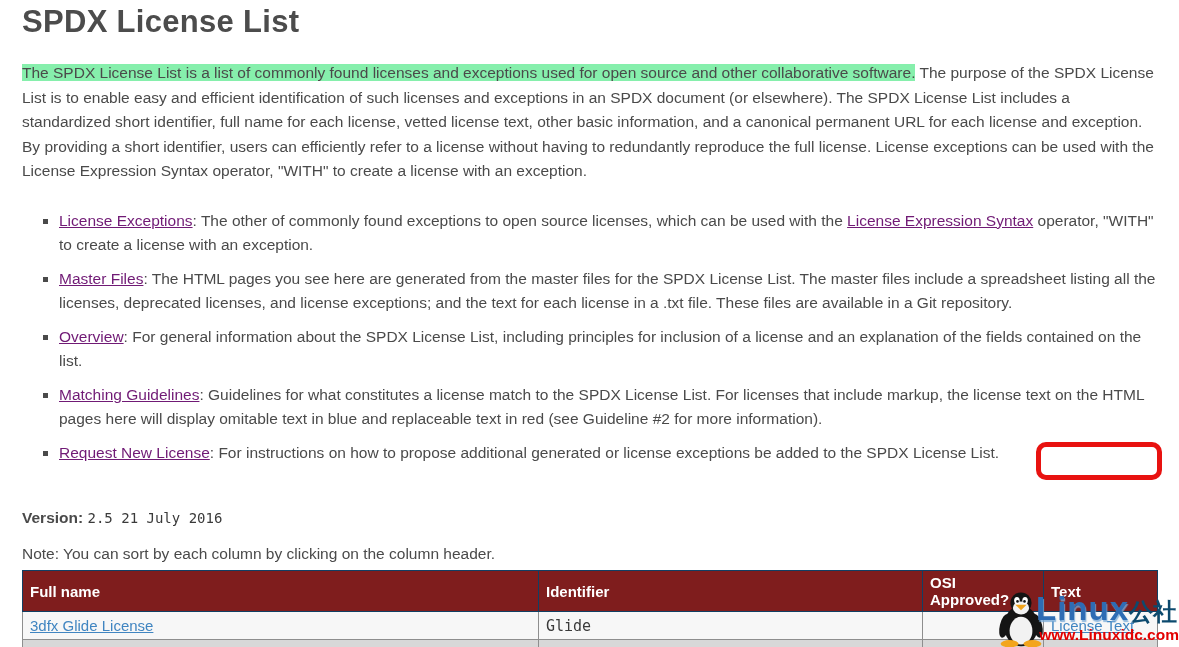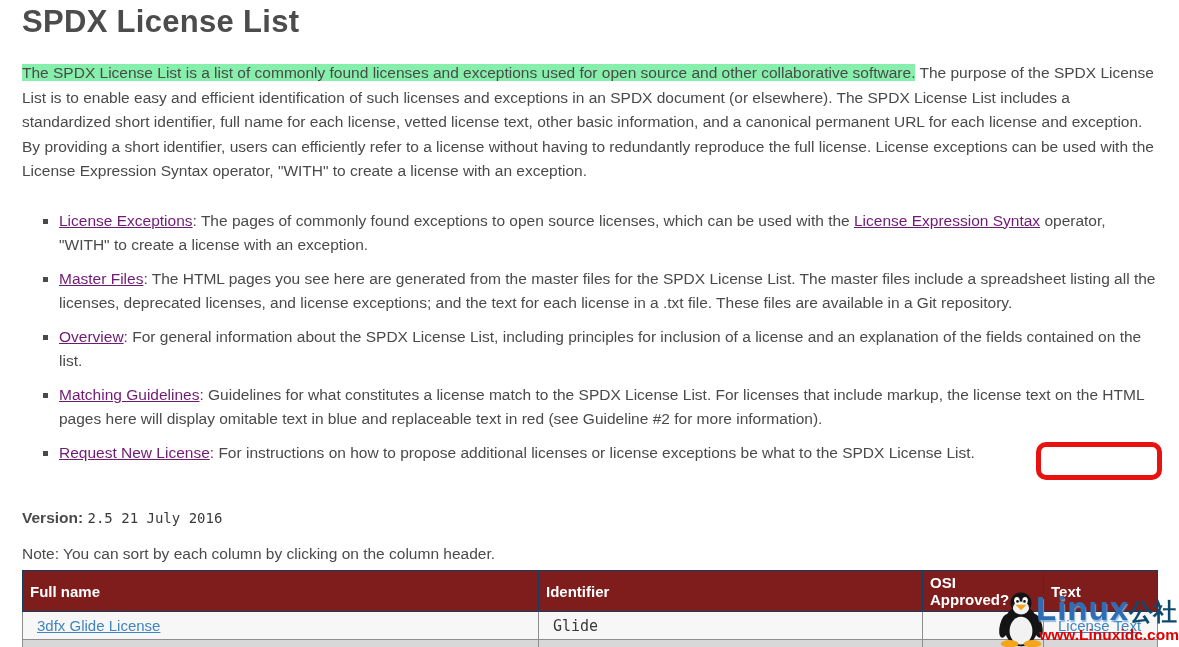--- a/index.html
+++ b/index.html
@@ -18,21 +18,21 @@
   a.blink{color:#701a75;font-weight:normal;text-decoration:underline;}
   .version-line{margin-top:44px;font-size:15.5px;}
   .version-line .vlabel{font-weight:bold;}
   .mono{font-family:"DejaVu Sans Mono","Liberation Mono",monospace;font-size:14px;color:#3a3a3a;}
   .note-line{margin:18px 0 7px;font-size:15.5px;}
   table.lic{border-collapse:collapse;table-layout:fixed;width:1135px;}
   table.lic th{
     background:#7f1d1d;color:#ffffff;text-align:left;font-size:15px;
     padding:3px 7px;border:1px solid #113f63;height:17px;font-weight:bold;cursor:pointer;
   }
-  table.lic td{border:1px solid #8e8e8e;padding:4px 14px;font-size:15px;height:19px;overflow:hidden;white-space:nowrap;}
+  table.lic td{border:1px solid #8e8e8e;padding:4px 7px;font-size:15px;height:19px;overflow:hidden;white-space:nowrap;}
   tr.odd td{background:#f7f7f7;}
   tr.even td{background:#d8d8d8;}
   a.tlink{color:#4085c1;text-decoration:underline;font-weight:normal;}
   .red-annotation{
     position:absolute;left:1036px;top:442px;width:116px;height:28px;
     border:5px solid #e81210;border-radius:10px;z-index:6;pointer-events:none;
   }
   .tux{position:absolute;left:996px;top:590px;z-index:7;}
   .wm-text{position:absolute;left:1036px;top:592px;z-index:7;width:143px;text-align:left;line-height:1;}
   .wm-brand{font-size:33px;font-weight:bold;color:#2e6cb4;text-shadow:1px 2px 1px rgba(120,170,215,.8);letter-spacing:1px;text-align:center;}
@@ -42,25 +42,25 @@
 </head>
 <body>
 
 <div class="content">
 
   <h1>SPDX License List</h1>
 
   <p class="intro"><span class="hl">The SPDX License List is a list of commonly found licenses and exceptions used for open source and other collaborative software.</span><span> The purpose of the SPDX License List is to enable easy and efficient identification of such licenses and exceptions in an SPDX document (or elsewhere). The SPDX License List includes a standardized short identifier, full name for each license, vetted license text, other basic information, and a canonical permanent URL for each license and exception. By providing a short identifier, users can efficiently refer to a license without having to redundantly reproduce the full license. License exceptions can be used with the License Expression Syntax operator, "WITH" to create a license with an exception.</span></p>
 
   <ul class="links">
-    <li><a class="blink">License Exceptions</a><span>: The pages of commonly found exceptions to open source licenses, which can be used with the </span><a class="blink">License Expression Syntax</a><span> operator, "WITH" to create a license with an exception.</span></li>
+    <li><a class="blink">License Exceptions</a><span>: The other of commonly found exceptions to open source licenses, which can be used with the </span><a class="blink">License Expression Syntax</a><span> operator, "WITH" to create a license with an exception.</span></li>
     <li><a class="blink">Master Files</a><span>: The HTML pages you see here are generated from the master files for the SPDX License List. The master files include a spreadsheet listing all the licenses, deprecated licenses, and license exceptions; and the text for each license in a .txt file. These files are available in a Git repository.</span></li>
     <li><a class="blink">Overview</a><span>: For general information about the SPDX License List, including principles for inclusion of a license and an explanation of the fields contained on the list.</span></li>
     <li><a class="blink">Matching Guidelines</a><span>: Guidelines for what constitutes a license match to the SPDX License List. For licenses that include markup, the license text on the HTML pages here will display omitable text in blue and replaceable text in red (see Guideline #2 for more information).</span></li>
-    <li><a class="blink">Request New License</a><span>: For instructions on how to propose additional licenses or license exceptions be what to the SPDX License List.</span></li>
+    <li><a class="blink">Request New License</a><span>: For instructions on how to propose additional generated or license exceptions be added to the SPDX License List.</span></li>
   </ul>
 
   <div class="version-line"><span class="vlabel">Version:</span> <span class="mono">2.5 21 July 2016</span></div>
 
   <div class="note-line">Note: You can sort by each column by clicking on the column header.</div>
 
   <table class="lic">
     <colgroup>
         <col style="width:516px">
         <col style="width:384px">

